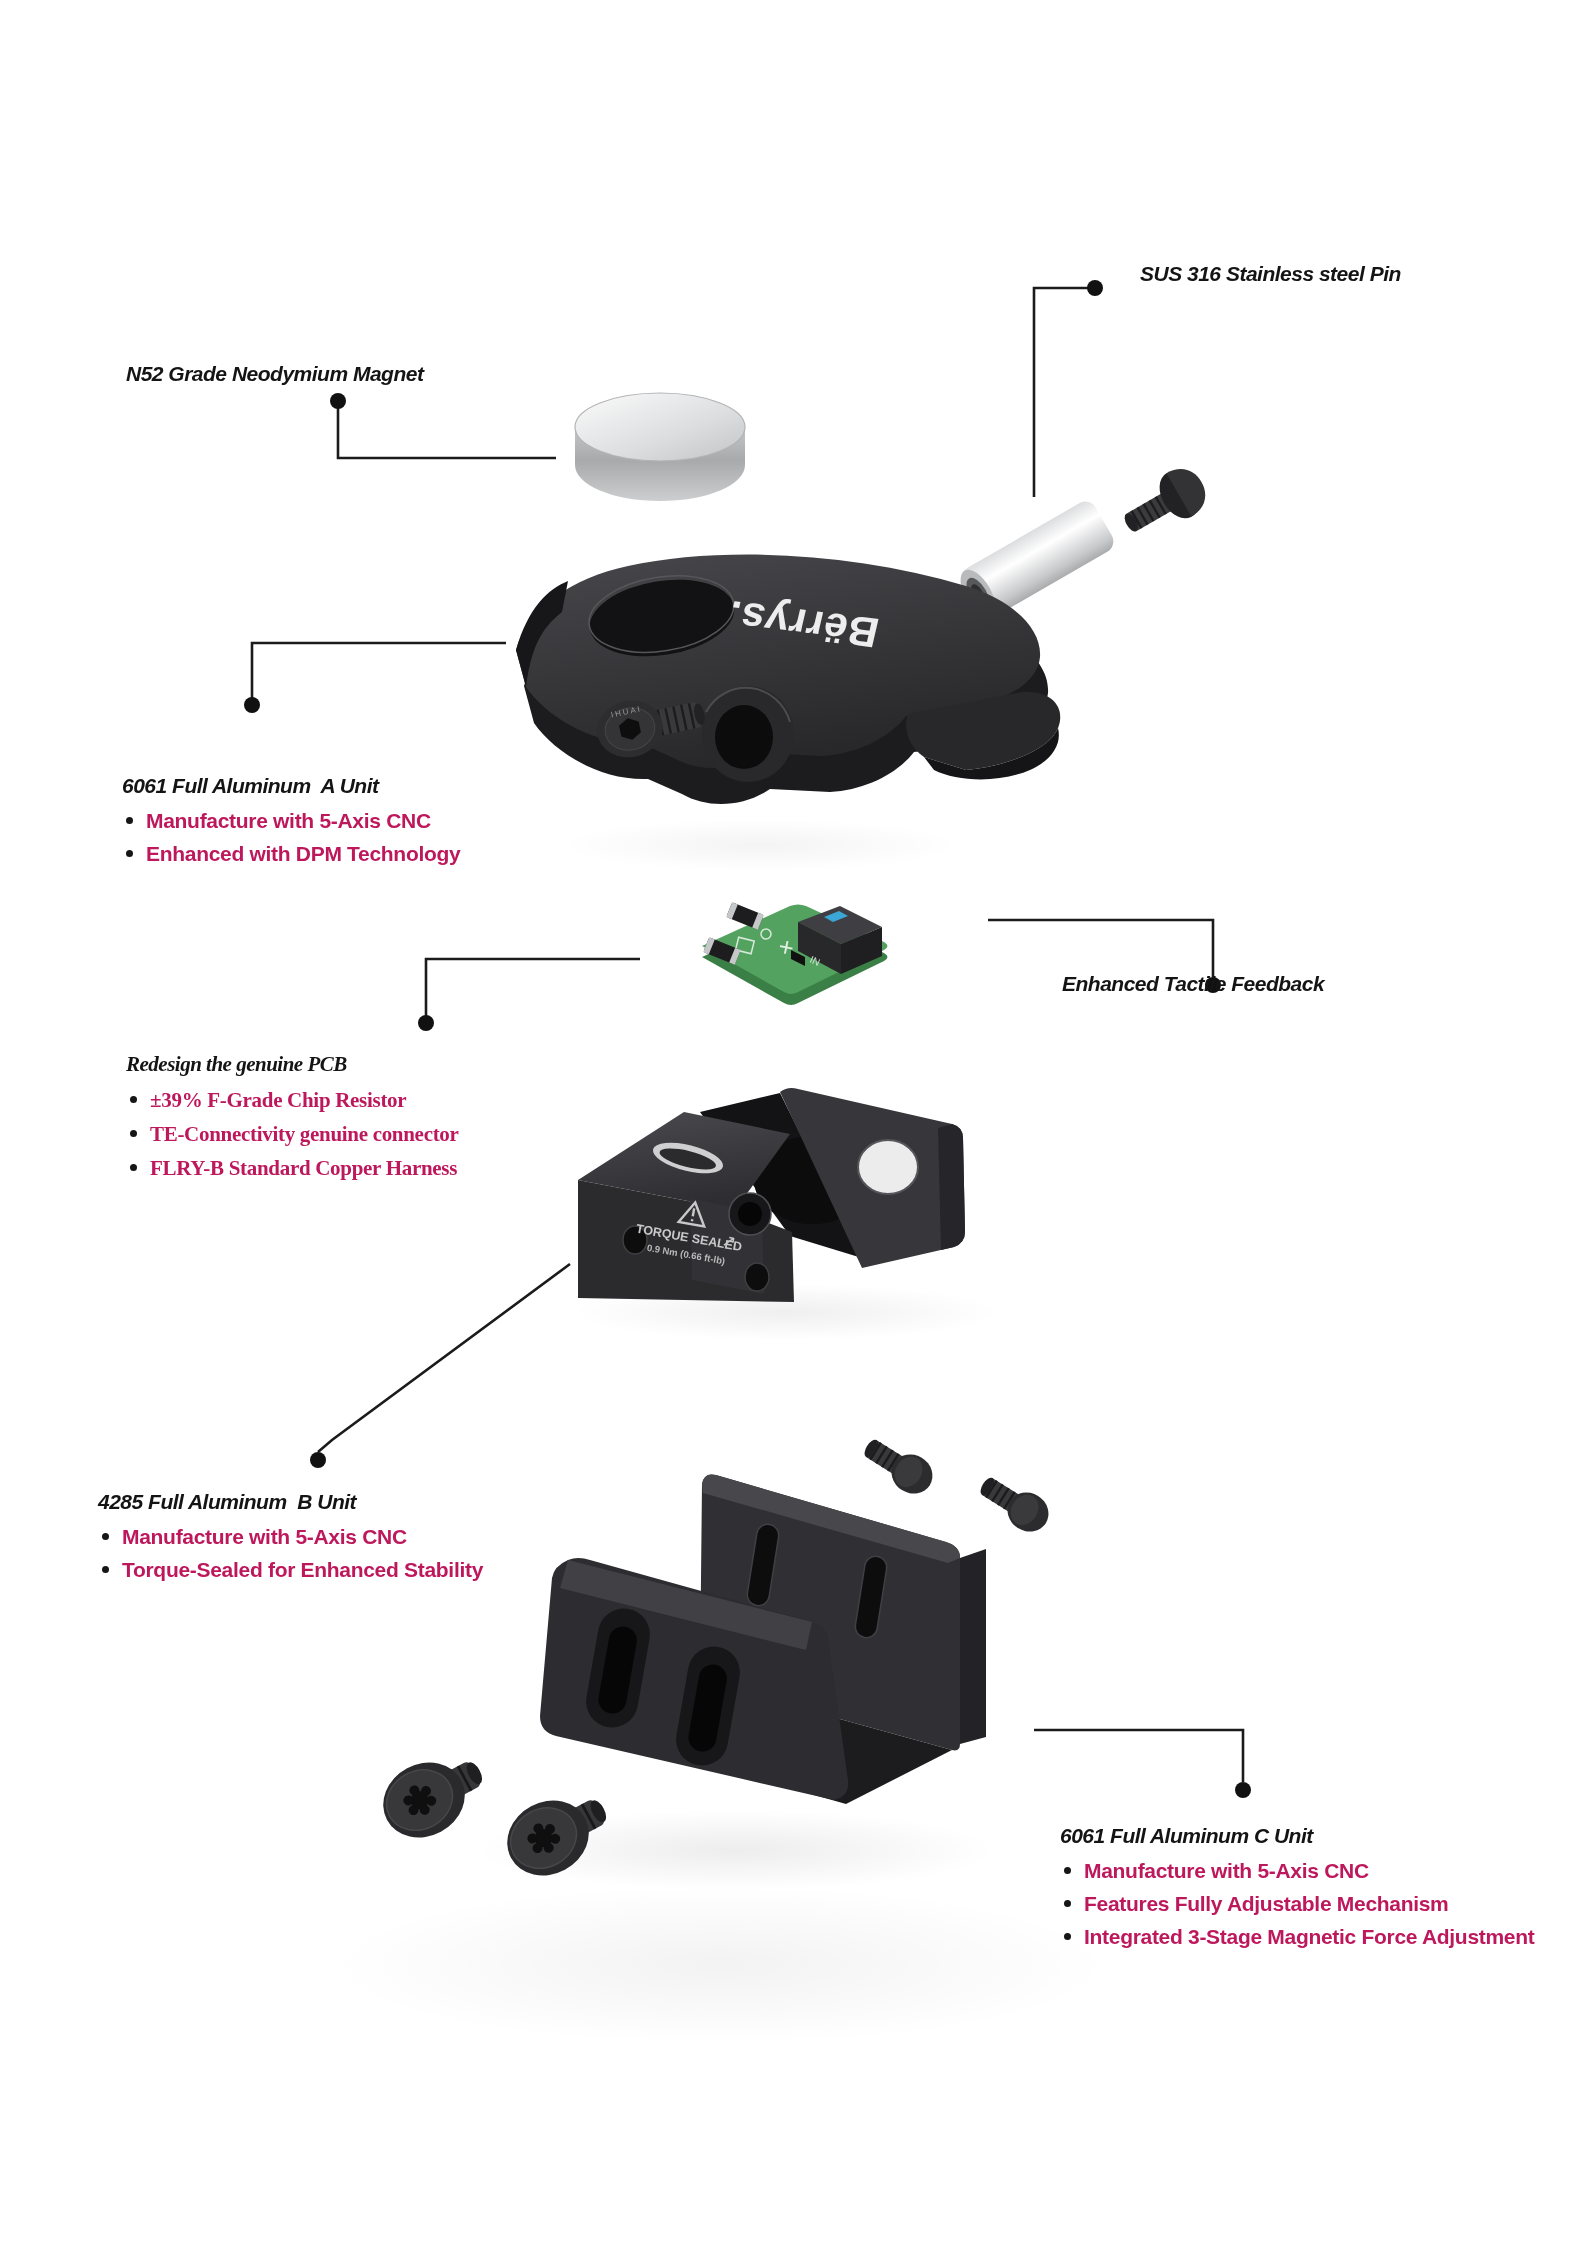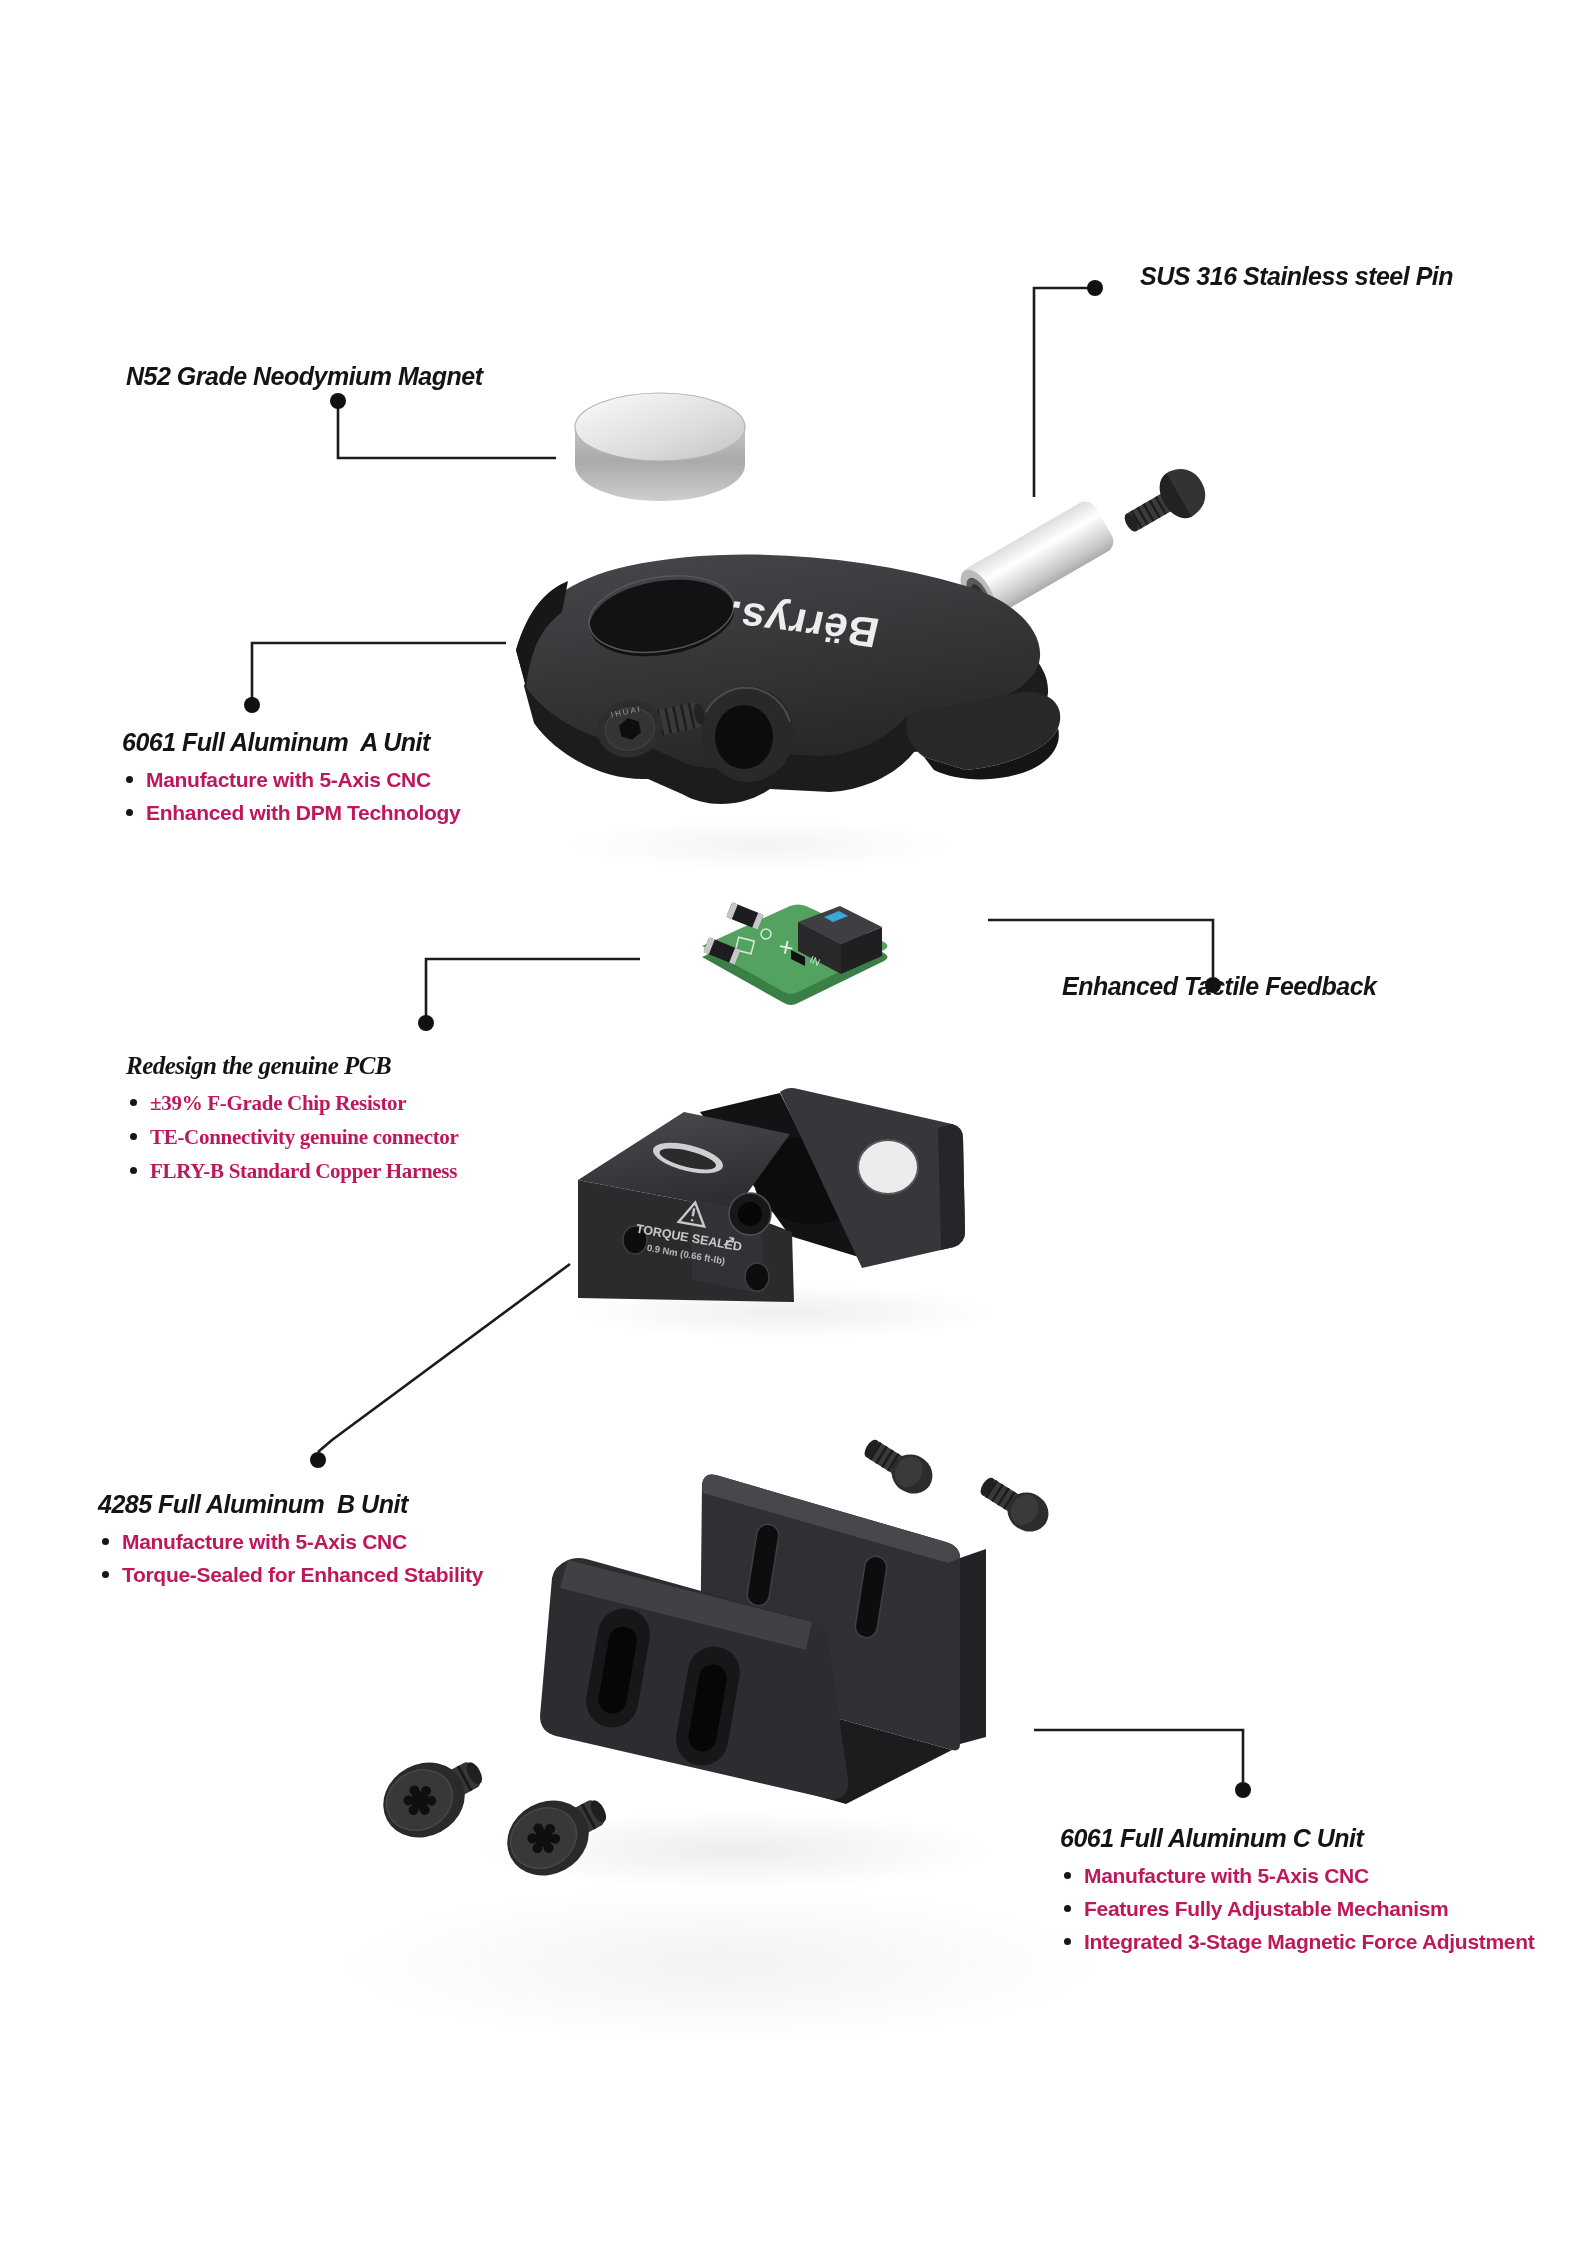--- a/index.html
+++ b/index.html
@@ -3,21 +3,21 @@
 <meta charset="utf-8">
 <style>
   html,body { margin:0; padding:0; background:#ffffff; }
   .canvas {
     position:relative; width:1587px; height:2245px; background:#ffffff;
     overflow:hidden; font-family:"Liberation Sans", sans-serif;
   }
   .art { position:absolute; left:0; top:0; width:1587px; height:2245px; }
   .label { position:absolute; }
   .callout-title {
-    font-style:italic; font-weight:bold; font-size:25px; color:#141414;
+    font-style:italic; font-weight:bold; font-size:21px; color:#141414;
     letter-spacing:-0.5px; white-space:pre;
   }
   .bullets { list-style:none; margin:11px 0 0 4px; padding:0; }
   .bullets li { display:flex; align-items:flex-start; margin-bottom:9px; }
   .bdot { width:7px; height:7px; border-radius:50%; background:#161616; margin:8px 13px 0 0; flex:none; }
   .bt { font-weight:bold; font-size:21px; color:#be185d; letter-spacing:-0.3px; white-space:pre; }
 </style>
 </head>
 <body>
 
@@ -264,21 +264,21 @@
   </svg>
 
   <div class="label" style="left:1140px; top:262px;">
     <div class="callout-title">SUS 316 Stainless steel Pin</div>
   </div>
 
   <div class="label" style="left:126px; top:326px;margin-top:36px;">
     <div class="callout-title">N52 Grade Neodymium Magnet</div>
   </div>
 
-  <div class="label" style="left:122px; top:728px;">
+  <div class="label" style="left:122px; top:774px;">
     <div class="callout-title">6061 Full Aluminum  A Unit</div>
     <ul class="bullets">
       <li>
           <span class="bdot"></span>
           <span class="bt">Manufacture with 5-Axis CNC</span>
         </li>
       <li>
           <span class="bdot"></span>
           <span class="bt">Enhanced with DPM Technology</span>
         </li>

